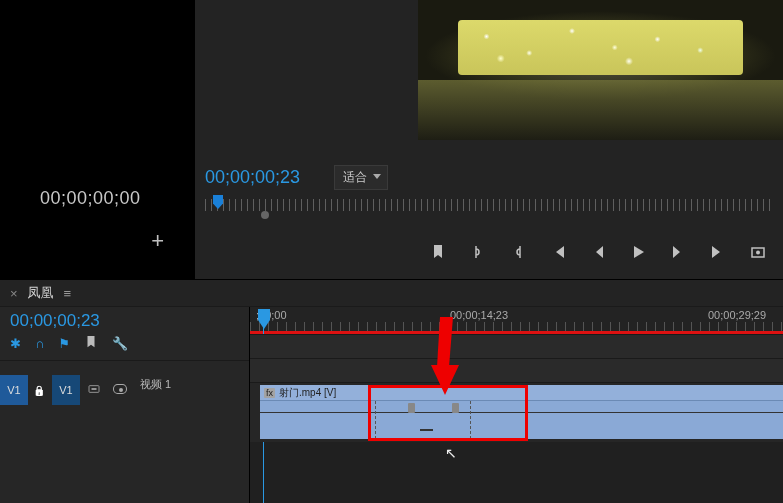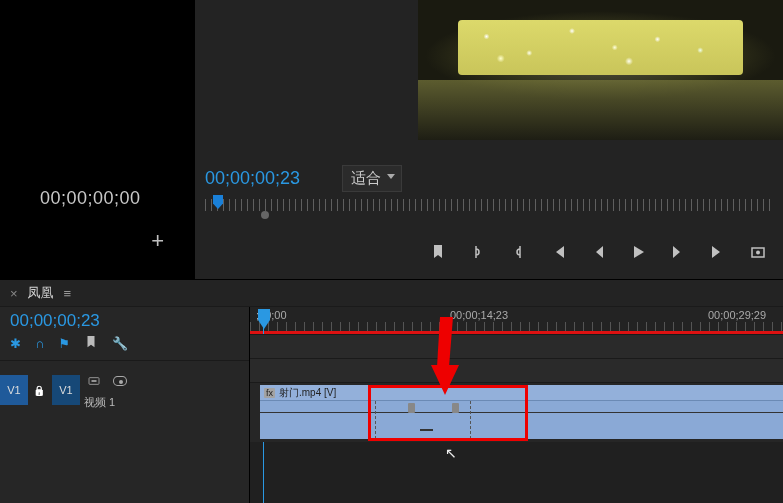--- a/index.html
+++ b/index.html
@@ -33,21 +33,21 @@
   .ground {
     position: absolute; bottom: 0; left: 0; right: 0; height: 60px;
     background: linear-gradient(to bottom, rgba(120,120,60,0.7), rgba(30,30,20,0.95));
   }
 
   .src-timecode { position: absolute; bottom: 70px; left: 40px; font-size: 18px; color: #c8c8c8; letter-spacing: 0.5px; }
   .add-btn { position: absolute; bottom: 25px; right: 30px; color: #c0c0c0; font-size: 22px; cursor: pointer; }
 
   .prog-bar { position: absolute; top: 165px; left: 10px; right: 10px; display: flex; align-items: center; gap: 10px; }
   .prog-timecode { font-size: 18px; color: #2a98e2; font-weight: 400; }
-  .fit-select { background: #2b2b2b; border: 1px solid #3a3a3a; color: #ccc; font-size: 15px; padding: 3px 20px 3px 8px; position: relative; cursor: pointer; margin-left: 32px;}
+  .fit-select { background: #2b2b2b; border: 1px solid #3a3a3a; color: #ccc; font-size: 12px; padding: 3px 20px 3px 8px; position: relative; cursor: pointer; margin-left: 24px;}
   .fit-select::after { content: ""; position: absolute; right: 6px; top: 8px; border-left: 4px solid transparent; border-right: 4px solid transparent; border-top: 5px solid #aaa; }
 
   .mini-ruler { position: absolute; top: 195px; left: 10px; right: 10px; height: 22px; }
   .mini-ruler .playhead-mini { position: absolute; top: 0; left: 8px; width: 10px; height: 14px; background: #1a80d8; clip-path: polygon(0 0, 100% 0, 100% 60%, 50% 100%, 0 60%); }
   .mini-ruler .ticks { position: absolute; top: 4px; left: 0; right: 0; height: 12px;
     background: repeating-linear-gradient(to right, #888 0 1px, transparent 1px 6px);
     opacity: 0.6;
   }
   .mini-ruler .scrub-dot { position: absolute; top: 16px; left: 56px; width: 8px; height: 8px; border-radius: 50%; background: #666; }
 
@@ -209,21 +209,21 @@
       </div>
 
       <div class="track-row big">
         <span class="track-select" style="display:flex;flex-direction:column;gap:4px;">
           <span class="v1-btn">V1</span>
         </span>
         <span class="track-lock"><span class="lock-icon"></span></span>
         <span style="display:flex;flex-direction:column;">
           <span class="v1-btn dark">V1</span>
         </span>
-        <span style="display:flex;flex-direction:column;flex:1;">
+        <span style="display:flex;flex-direction:row;flex:1;">
           <span style="display:flex;height:26px;align-items:center;">
             <span class="track-toggle-a sync-icon"><svg viewBox="0 0 14 12">
                   <rect x="1" y="2" width="12" height="8" rx="1" fill="none" stroke="#aaa"></rect>
                   <rect x="4" y="5" width="6" height="2" fill="#aaa"></rect>
                 </svg></span>
             <span class="track-toggle-b"><span class="eye-icon"></span></span>
           </span>
           <span class="track-name">视频 1</span>
         </span>
       </div>

